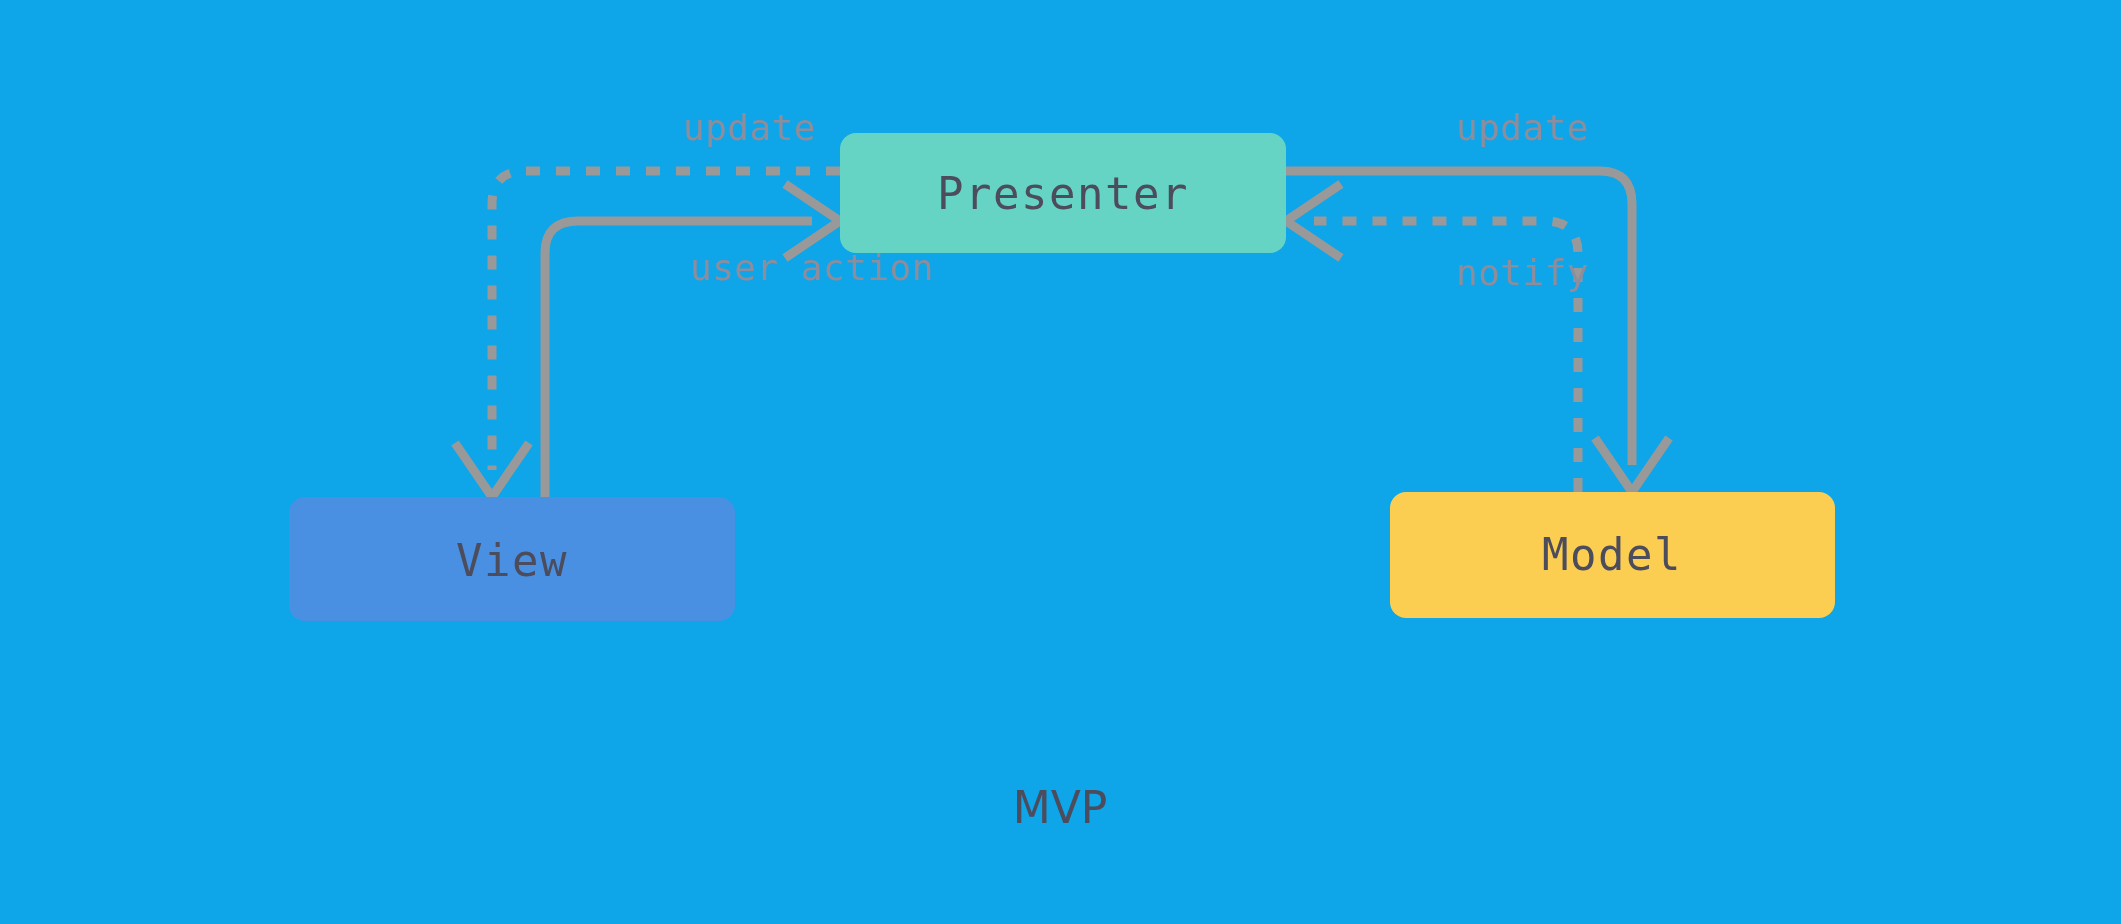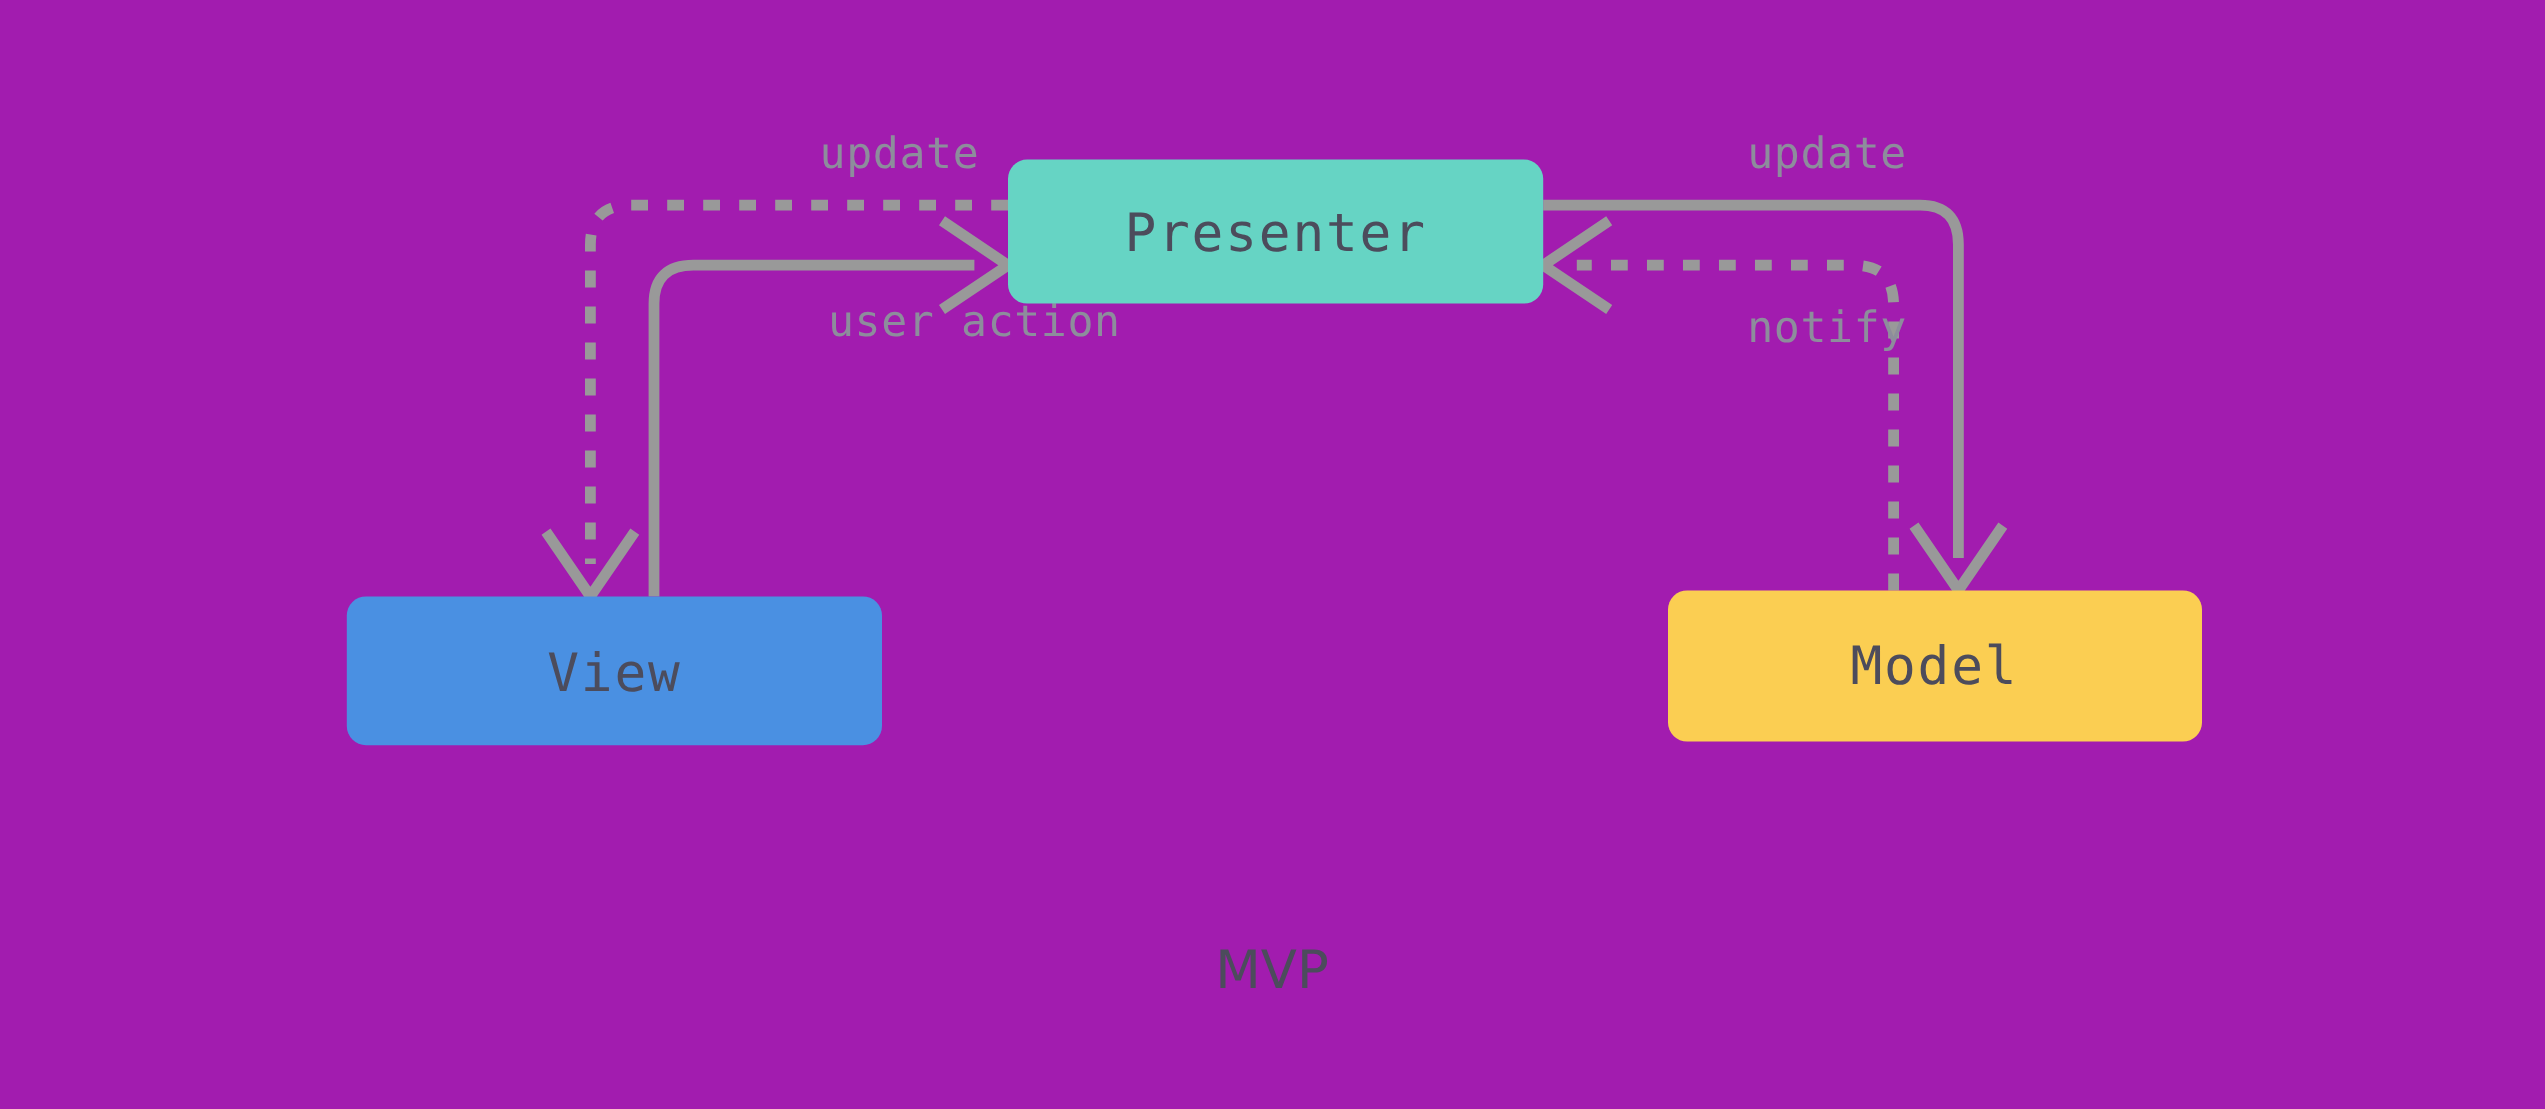--- a/index.html
+++ b/index.html
@@ -11,21 +11,21 @@
   body {
     width: 2121px;
     height: 924px;
     overflow: hidden;
     font-family: "DejaVu Sans", sans-serif;
   }
   #diagram-root {
     position: relative;
     width: 2121px;
     height: 924px;
-    background: #a21caf;
+    background: #0ea5e9;
   }
   #diagram-svg {
     position: absolute;
     top: 0;
     left: 0;
     width: 2121px;
     height: 924px;
     display: block;
   }
   .node-label {

